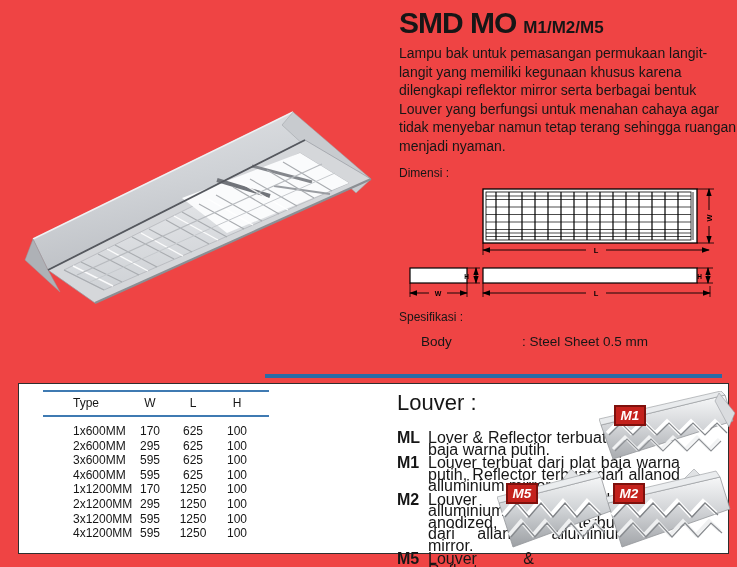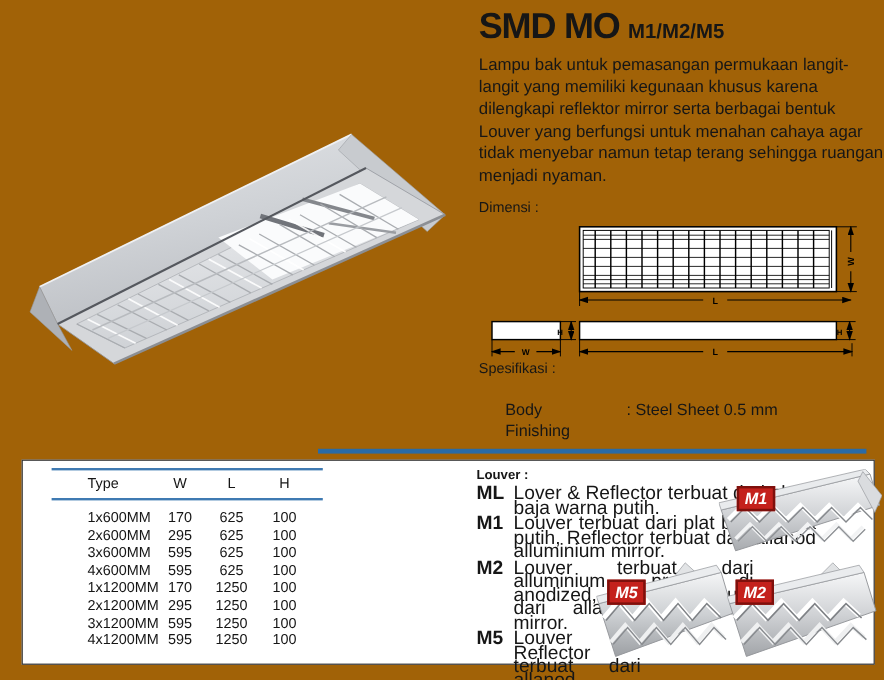--- a/index.html
+++ b/index.html
@@ -1,46 +1,46 @@
 <!DOCTYPE html>
 <html><head>
 <meta charset="utf-8">
 <style>
   html,body{margin:0;padding:0;background:#fff;}
-  .page{position:relative;width:737px;height:567px;background:#a16207;overflow:hidden;
+  .page{position:relative;width:737px;height:567px;background:#ef4444;overflow:hidden;
         font-family:"Liberation Sans",sans-serif;color:#161616;}
 
   
   .title-row{position:absolute;left:399px;top:6px;white-space:nowrap;}
   .title{font-size:30px;font-weight:900;letter-spacing:-1px;}
   .title-suffix{font-size:17px;font-weight:800;margin-left:7px;}
   .desc{position:absolute;left:399px;top:44px;width:340px;font-size:14px;line-height:18.6px;}
   .h-section{position:absolute;font-size:12px;font-weight:400;}
   .h-dimensi{left:399px;top:166px;}
-  .h-spes{left:399px;top:300px;}
+  .h-spes{left:399px;top:310px;}
   .spec-rows{position:absolute;left:421px;top:333px;font-size:13.5px;line-height:17px;}
   .spec-row{display:flex;}
   .spec-label{width:101px;}
 
   .divider{position:absolute;left:265px;top:374px;width:457px;height:4px;}
 
   
   .info-box{position:absolute;left:18px;top:383px;width:709px;height:169px;
             border:1px solid #2f2f2f;background:#fff;}
 
   .size-table{position:absolute;left:24px;top:6px;width:226px;font-size:12px;}
   .st-head{display:flex;padding:4px 0 5px;margin-bottom:7px;}
   .st-row{display:flex;line-height:14.6px;align-items:center;}
   .c-type{width:58px;margin-left:30px;text-align:left;}
   .c-w{width:38px;text-align:center;}
   .c-l{width:48px;text-align:center;}
   .c-h{width:40px;text-align:center;}
 
   .louver{position:absolute;left:378px;top:4px;width:328px;}
-  .h-louver{font-size:11px;font-weight:700;margin:2px 0 4px 0;}
+  .h-louver{font-size:22px;font-weight:400;margin:2px 0 16px 0;}
   .lv-item{display:flex;font-size:16px;line-height:11.5px;margin-bottom:2px;}
   .lv-code{width:31px;font-weight:bold;flex:none;}
   .lv-desc{text-align:justify;}
   .w-ml{width:240px;}
   .w-m1{width:252px;}
   .w-m2{width:200px;}
   .w-m5{width:106px;}
 
   .photo{position:absolute;z-index:1;}
   .photo-m1{left:580px;top:7px;}
@@ -200,21 +200,20 @@
     <text x="198" y="110" font-size="7.5" text-anchor="middle">L</text>
   </svg>
 
   <div class="h-section h-spes">Spesifikasi :</div>
   <div class="spec-rows">
     <div class="spec-row">
       <span class="spec-label">Body</span>
       <span class="spec-value">: Steel Sheet 0.5 mm</span>
     </div>
     <div class="spec-row">
-      <span class="spec-label">Finishing</span>
     </div>
   </div>
 
   <div class="divider" style="background: rgb(42, 107, 166);"></div>
 
   <div class="info-box">
 
     <div class="size-table">
       <div class="st-head" style="border-top: 2px solid rgb(63, 122, 178); border-bottom: 2px solid rgb(63, 122, 178);">
         <span class="c-type">Type</span>

